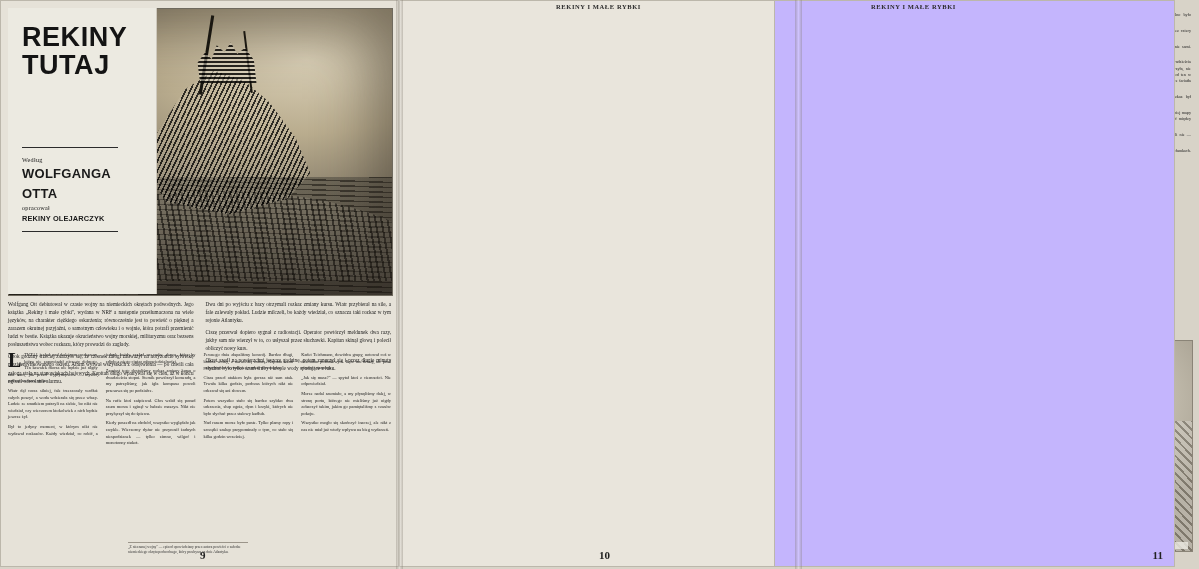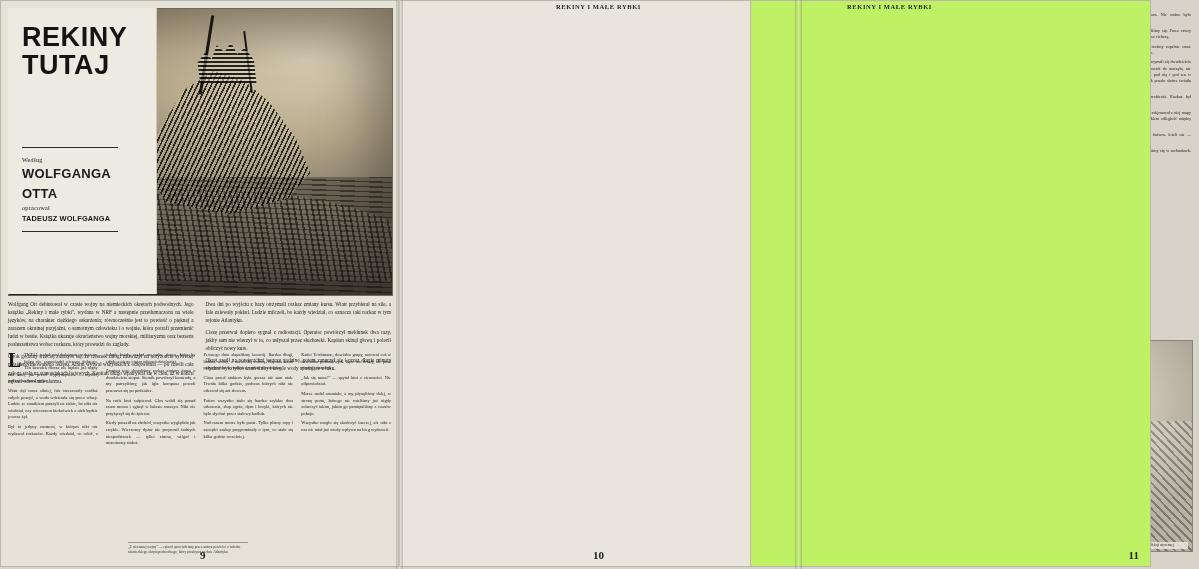--- a/index.html
+++ b/index.html
@@ -6,21 +6,21 @@
   body{
     width:1199px;height:569px;overflow:hidden;
     font-family:"Liberation Serif", serif;
     color:#1a1a1a;
   }
   .spread{position:relative;width:1199px;height:569px;background:#d8d3c8;}
   
   .page{position:absolute;top:0;height:567px;background:#e6e2d8;box-shadow:0 0 0 1px #bcb7ab inset;}
   #pg9{left:0;width:399px;}
   #pg10{left:399px;width:399px;background:#e9e5dc;}
-  #pg11{left:750px;width:401px;background:#bef264;}
+  #pg11{left:774px;width:401px;background:#c4b5fd;}
   .gutter{position:absolute;top:0;width:7px;height:569px;
     background:linear-gradient(to right,rgba(120,112,100,.35),rgba(255,255,255,.18),rgba(120,112,100,.35));}
   #g1{left:396px;}
   #g2{left:795px;}
 
   
   .runhead{position:absolute;left:0;right:0;top:3px;text-align:center;
     font-size:6.5px;letter-spacing:.09em;font-weight:bold;color:#2a2a2a;}
   .folio{position:absolute;bottom:6px;font-size:11px;font-weight:bold;color:#222;}
 
@@ -116,21 +116,21 @@
     <div class="titlebox">
       <div class="bigtitle">
         <span>REKINY</span>
         <span>TUTAJ</span>
       </div>
       <div class="credit">
         <div class="rule"></div>
         <div class="sm">Według</div>
         <div class="wg">WOLFGANGA OTTA</div>
         <div class="sm">opracował</div>
-        <div class="tl">TADEUSZ WOLFGANGA</div>
+        <div class="tl">REKINY OLEJARCZYK</div>
         <div class="rule"></div>
       </div>
     </div>
 
     <div class="lead">
       <p>Wolfgang Ott debiutował w czasie wojny na niemieckich okrętach podwodnych. Jego książka „Rekiny i małe rybki", wydana w NRF a następnie przetłumaczona na wiele języków, na charakter ciężkiego oskarżenia; równocześnie jest to powieść o pięknej a zarazem okrutnej przyjaźni, o samotnym człowieku i o wojnie, która potrafi przemienić ludzi w bestie. Książka ukazuje okrucieństwo wojny morskiej, militaryzmu oraz bezsens posłuszeństwa wobec rozkazu, który prowadzi do zagłady.</p>
       <p>Obok godziny trzeciej zdarzyło się, że członek załogi zauważył na horyzoncie sylwetkę niezidentyfikowanego okrętu. Alarm wyrwał wszystkich z odrętwienia — po chwili cała załoga stała na stanowiskach bojowych. Kapitan długo wpatrywał się w cień, aż w końcu ogłosił odwołanie alarmu.</p>
       <p>Dwa dni po wyjściu z bazy otrzymali rozkaz zmiany kursu. Wiatr przybierał na sile, a fale zalewały pokład. Ludzie milczeli, bo każdy wiedział, co oznacza taki rozkaz w tym rejonie Atlantyku.</p>
       <p>Ciszę przerwał dopiero sygnał z radiostacji. Operator powtórzył meldunek dwa razy, jakby sam nie wierzył w to, co usłyszał przez słuchawki. Kapitan skinął głową i polecił obliczyć nowy kurs.</p>
       <p>Okręt szedł na powierzchni jeszcze godzinę, potem zanurzył się i przez długie minuty słychać było tylko szum śruby i krople wody spadające z luku.</p>
@@ -202,21 +202,21 @@
       <p>Nikt z nas nie myślał już wtedy o tym, co będzie potem. Liczyły się tylko godziny i mile oddzielające nas od portu, którego już nie było.</p>
     </div>
 
     <div id="photo10">
       <div class="bg"></div>
       <div class="girl"></div>
       <div class="fabric"></div>
       <div class="cap">Przekrój, Kraków, ul. gen. Wł. Sikorskiego — fotoreportaż z planu zdjęciowego: modelka w sukni z nowej kolekcji wiosennej.</div>
     </div>
 
-    <div class="folio" style="left:194px">10</div>
+    <div class="folio" style="left:200px">10</div>
   </div>
 
   <div class="page" id="pg11">
     <div class="runhead" style="left:0;right:122px">REKINY I MAŁE RYBKI</div>
 
     <div class="folio" style="right:12px">11</div>
   </div>
 
   <div class="gutter" id="g1"></div>
   <div class="gutter" id="g2"></div>

